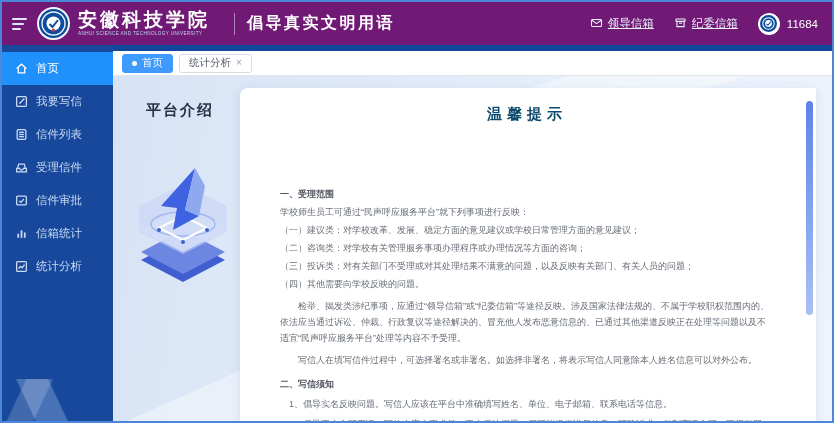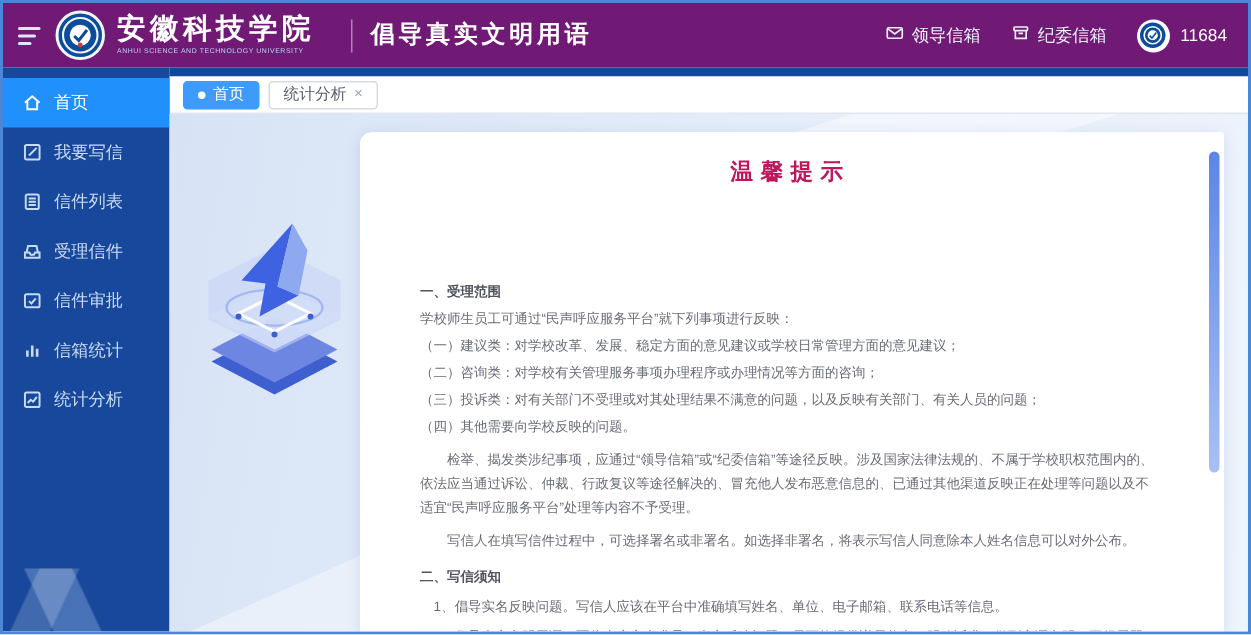--- a/index.html
+++ b/index.html
@@ -12,21 +12,21 @@
   .hamburger { width:15px; height:12px; display:flex; flex-direction:column; justify-content:space-between; cursor:pointer; margin-right:10px; }
   .hamburger i { height:2px; background:#dce9f8; border-radius:1px; display:block; }
   .hamburger i:nth-child(2){ width:80%; } .hamburger i:nth-child(3){ width:60%; }
   .logo { width:33px; height:33px; border-radius:50%; background:#0b4c9c; border:2px solid #f2f6fc; display:flex; align-items:center; justify-content:center; margin-right:8px; flex-shrink:0; }
   .uni-block { display:flex; flex-direction:column; line-height:1; margin-right:12px; }
   .uni-name { font-size:19px; font-weight:bold; letter-spacing:3px; font-family:"Liberation Serif","DejaVu Serif",serif; }
   .uni-en { font-size:4.6px; letter-spacing:.4px; color:#bcd4ef; margin-top:3px; white-space:nowrap; }
   .hdr-divider { width:1px; height:22px; background:rgba(255,255,255,.45); margin:0 12px; }
   .platform-title { font-size:16px; font-weight:bold; letter-spacing:2.5px; }
   .hdr-right { margin-left:auto; display:flex; align-items:center; gap:20px; }
-  .hdr-link { display:flex; align-items:center; gap:5px; font-size:11.5px; cursor:pointer; color:#eaf2fb; }
+  .hdr-link { display:flex; align-items:center; gap:5px; font-size:11.5px; cursor:pointer; color:#eaf2fb;text-decoration:underline; }
   .hdr-user { display:flex; align-items:center; gap:7px; }
   .avatar { width:22px; height:22px; border-radius:50%; background:#fff; display:flex; align-items:center; justify-content:center; }
   .avatar .emb { width:17px; height:17px; border-radius:50%; background:#0b4c9c; display:flex; align-items:center; justify-content:center; }
   .uid { font-size:11.5px; }
 
   
   .main { display:flex; height:376px; }
   .sidebar { width:111px; background:#17489c; flex-shrink:0; padding-top:7px; position:relative; overflow:hidden; }
   .sidebar::after { content:""; position:absolute; left:-30px; bottom:-18px; width:150px; height:60px;
       background: linear-gradient(115deg, rgba(255,255,255,0) 30%, rgba(255,255,255,.18) 31%, rgba(255,255,255,.18) 45%, rgba(255,255,255,0) 46%),
@@ -47,21 +47,21 @@
   
   .body-area { flex:1; position:relative; display:flex; padding:12px 16px 0 18px; overflow:hidden;
       background:linear-gradient(100deg,#d7e3f5 0%, #e3ecf9 45%, #eef4fc 100%); }
   .deco-a { position:absolute; top:-12px; left:46%; width:330px; height:55px; background:rgba(255,255,255,.45); transform:rotate(-18deg); border-radius:8px; }
   .deco-b { position:absolute; bottom:-26px; left:-30px; width:300px; height:70px; background:rgba(255,255,255,.40); transform:rotate(-24deg); border-radius:10px; }
   .left-panel { width:102px; flex-shrink:0; padding-top:13px; position:relative; z-index:1; }
   .panel-title { font-size:15px; font-weight:bold; color:#273249; letter-spacing:2px; padding-left:15px; }
   .illus { margin:26px 0 0 2px; }
 
   .card { flex:1; background:#fff; margin-left:7px; border-radius:8px 2px 0 0; box-shadow:0 2px 10px rgba(80,110,180,.16); position:relative; z-index:1; padding:17px 38px 6px 36px; overflow:hidden; }
-  .card-title { text-align:center; font-size:15px; color:#be185d; letter-spacing:5px; font-weight:bold; margin-bottom:62px; }
+  .card-title { text-align:center; font-size:15px; color:#0c4a6e; letter-spacing:5px; font-weight:bold; margin-bottom:62px; }
   .card p { font-size:9px; color:#676d76; line-height:16px; margin:2px 4px; }
   .card p.sec { font-weight:bold; color:#50555e; margin-top:8px; }
   .card p.ind2 { text-indent:2em; margin-top:6px; }
   .card p.ind1 { text-indent:1em; margin-top:4px; }
   .scroll-thumb { position:absolute; right:3px; top:13px; width:7px; height:214px; border-radius:4px; cursor:pointer;
       background:linear-gradient(#5c85e8, #a9c0f4); }
 </style>
 </head>
 <body>
 
@@ -205,20 +205,21 @@
           <span>统计分析</span>
           <span class="close">×</span>
         </div>
       </div>
 
       <div class="body-area">
         <div class="deco-a"></div>
         <div class="deco-b"></div>
 
         <div class="left-panel">
+          <div class="panel-title">平台介绍</div>
           <div class="illus">
             <svg width="100" height="145" viewBox="0 0 100 145">
               <polygon points="50,92 92,114 50,136 8,114" fill="#3f5fd0"></polygon>
               <polygon points="50,84 92,106 50,128 8,106" fill="#6d86e2"></polygon>
               <polygon points="50,62 94,84 50,106 6,84" fill="#dfe8fb" opacity="0.95"></polygon>
               <polygon points="50,38 94,60 94,86 50,108 6,86 6,60" fill="#c6d4f6" opacity="0.55"></polygon>
               <ellipse cx="50" cy="78" rx="32" ry="12" fill="none" stroke="#9fb4ee" stroke-width="1.5" opacity="0.9"></ellipse>
               <polygon points="50,70 74,82 50,94 26,82" fill="none" stroke="#ffffff" stroke-width="2"></polygon>
               <polygon points="28,60 62,22 52,64 66,70 40,84 44,62" fill="#3f63e0"></polygon>
               <polygon points="62,22 52,64 66,70 72,40" fill="#8ea9f0"></polygon>

